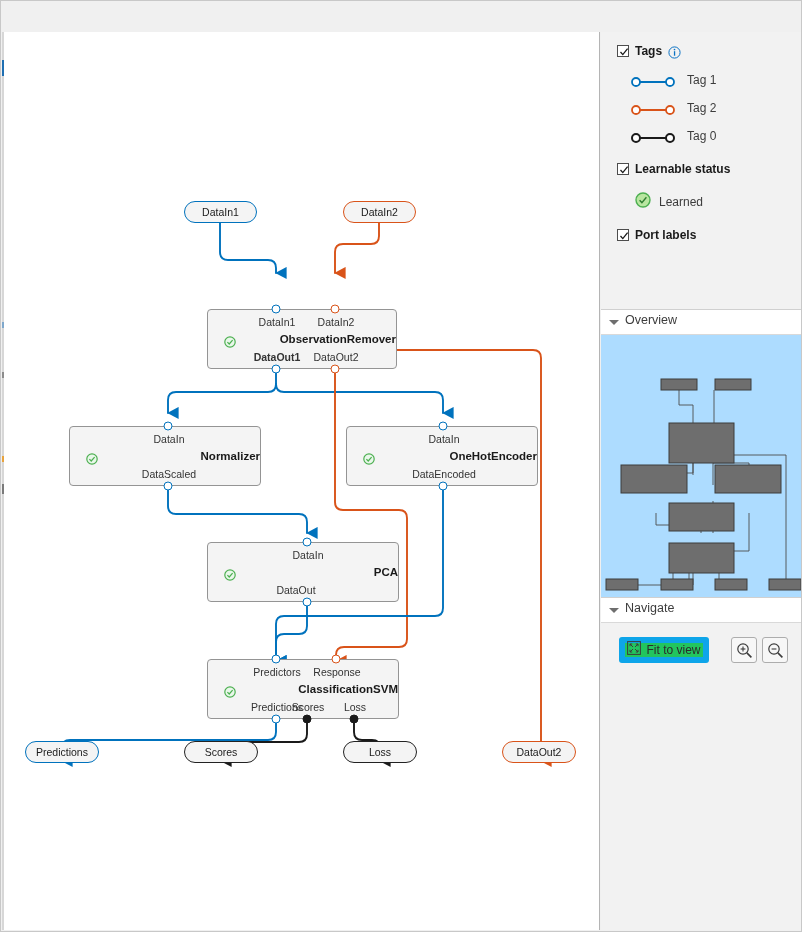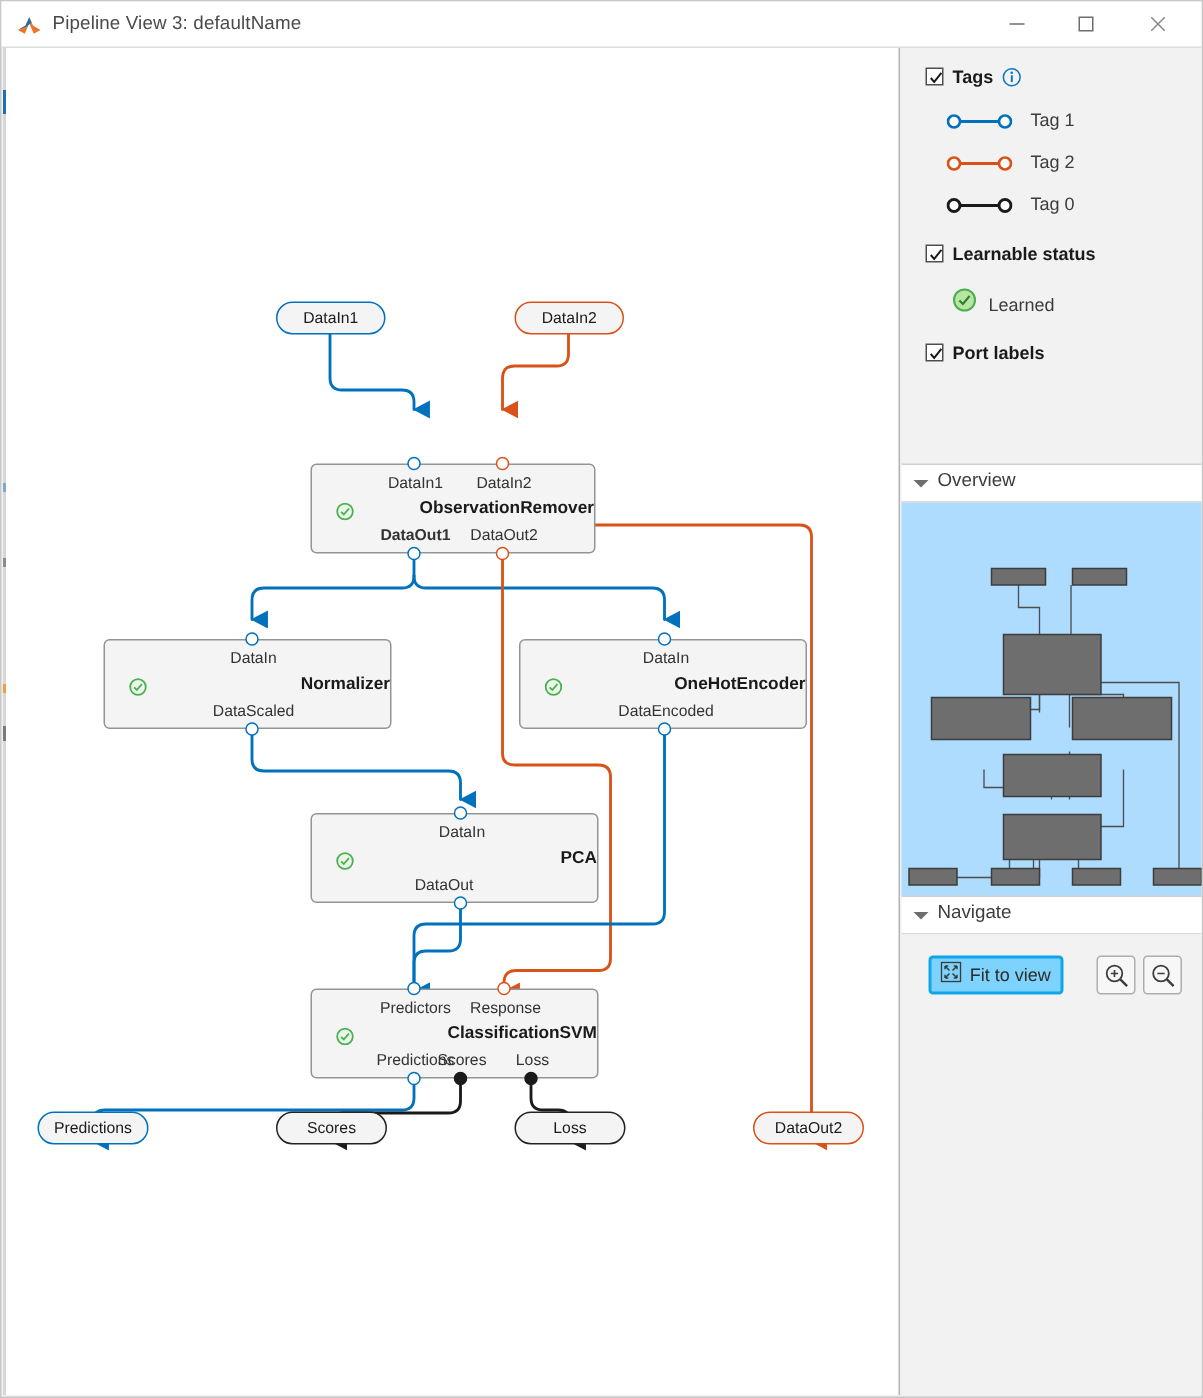--- a/index.html
+++ b/index.html
@@ -52,60 +52,34 @@
   .tagrow{position:absolute;display:flex;align-items:center;}
   .tagswatch{width:44px;height:12px;position:relative;margin-right:12px;}
   .tagtext{font-size:12px;color:#3c3c3c;}
   .learned-row{position:absolute;display:flex;align-items:center;}
   .learned-row .lbl{font-size:12px;color:#3c3c3c;margin-left:8px;}
 
   .ov-body{position:relative;height:262px;background:#addcff;border-bottom:1px solid #d0d0d0;}
   .ov-body svg{position:absolute;left:0;top:0;}
 
   .nav-body{position:relative;height:auto;background:#f2f2f2;}
-  .fitbtn{position:absolute;left:18px;top:14px;width:90px;height:26px;border:2px solid #0ea5e9;border-radius:3px;background:#7dd3fc;
+  .fitbtn{position:absolute;left:18px;top:14px;width:90px;height:26px;border:6px solid #0ea5e9;border-radius:3px;background:#22c55e;
           display:flex;align-items:center;justify-content:center;box-sizing:border-box;}
   .fitbtn .t{font-size:12px;color:#2b2b2b;margin-left:5px;}
   .zbtn{position:absolute;top:14px;width:26px;height:26px;border:1px solid #adadad;border-radius:3px;background:#f7f7f7;box-sizing:border-box;}
   .zbtn svg{position:absolute;left:4px;top:4px;}
   .zin{left:130px;} .zout{left:161px;}
 
   .hscroll{position:absolute;left:1px;top:925px;width:598px;height:5px;}
 </style>
 </head>
 <body>
 
 <div class="app">
 
-  <div class="titlebar">
-    <span class="title-icon">
-      <svg width="18" height="17" viewBox="0 0 18 17">
-        <path d="M1 12 L6 9 L8.5 3.5 L11 9 L16 12 L11.5 14.5 L8.5 7.5 L5.5 14.5 Z" fill="#e8762c"></path>
-        <path d="M1 12 L6 9 L8.5 3.5 L10 7 L7 9.5 Z" fill="#1f6fb2"></path>
-      </svg>
-    </span>
-    <span class="title-text">Pipeline View 3: defaultName</span>
-
-    <div class="wbtn wmin">
-      <svg width="12" height="12" viewBox="0 0 12 12">
-          <line x1="1" y1="6" x2="11" y2="6" stroke="#6e6e6e" stroke-width="1"></line>
-        </svg>
-    </div>
-    <div class="wbtn wmax">
-      <svg width="12" height="12" viewBox="0 0 12 12">
-          <rect x="1.5" y="1.5" width="9" height="9" fill="none" stroke="#6e6e6e" stroke-width="1"></rect>
-        </svg>
-    </div>
-    <div class="wbtn wclose">
-      <svg width="12" height="12" viewBox="0 0 12 12">
-          <line x1="1.5" y1="1.5" x2="10.5" y2="10.5" stroke="#888" stroke-width="1"></line>
-          <line x1="10.5" y1="1.5" x2="1.5" y2="10.5" stroke="#888" stroke-width="1"></line>
-        </svg>
-    </div>
-  </div>
 
   <div class="canvas">
 
     <div class="canvas-edge">
       <div class="edge-mark" style="top:0px;height:898px;background:#d7d7d7;"></div>
       <div class="edge-mark" style="top:28px;height:16px;background:#1f6fb2;"></div>
       <div class="edge-mark" style="top:290px;height:6px;background:#7fa8cc;"></div>
       <div class="edge-mark" style="top:340px;height:6px;background:#8c8c8c;"></div>
       <div class="edge-mark" style="top:424px;height:6px;background:#e8a33d;"></div>
       <div class="edge-mark" style="top:452px;height:10px;background:#7a7a7a;"></div>

